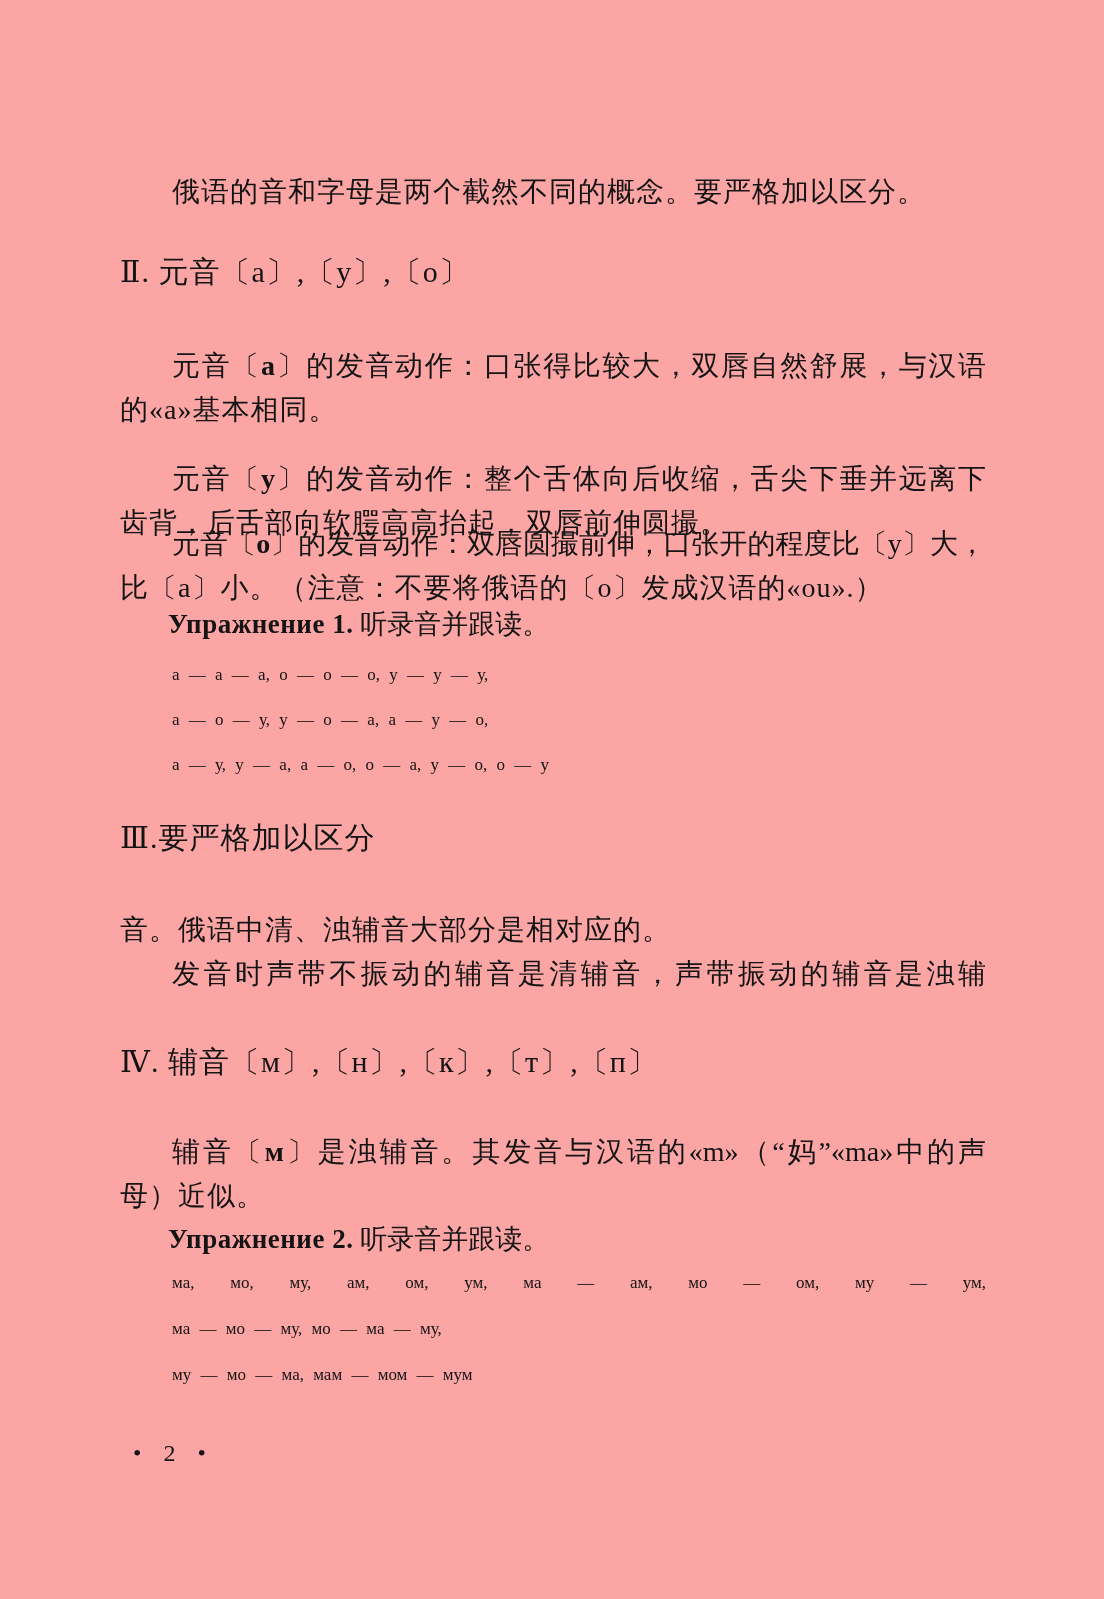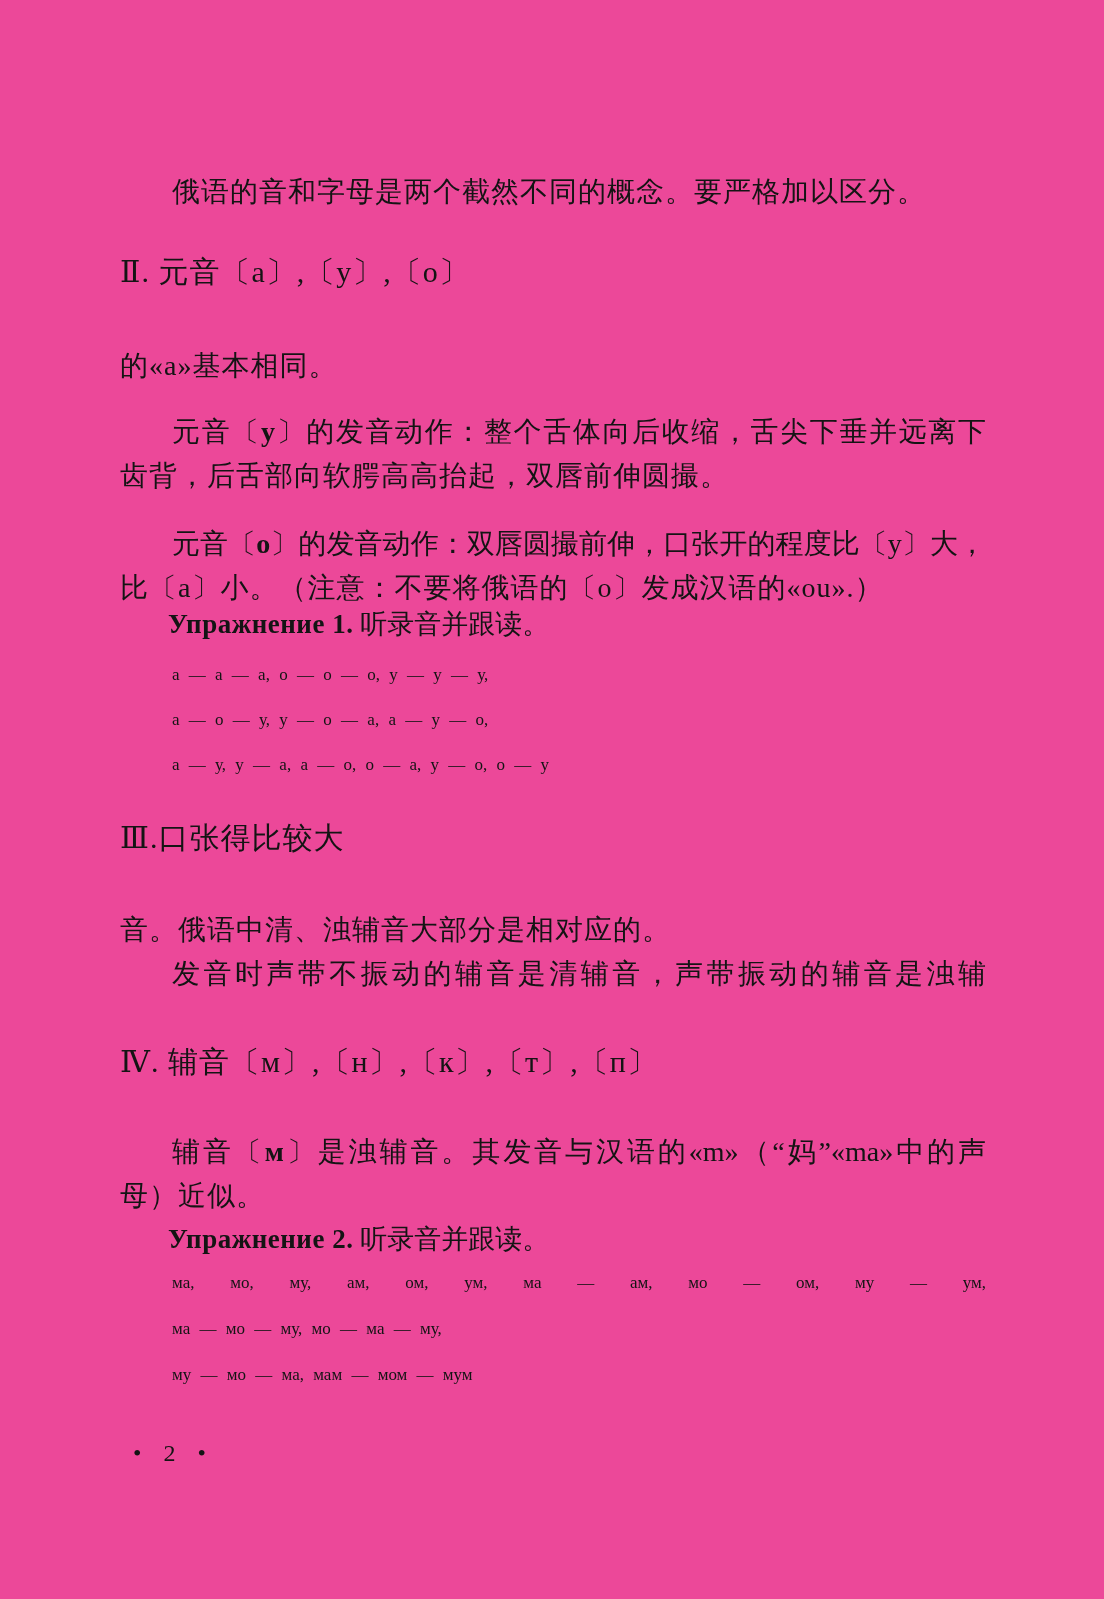--- a/index.html
+++ b/index.html
@@ -1,21 +1,21 @@
 <!DOCTYPE html>
 <html><head>
 <meta charset="utf-8">
 <style>
   html, body { margin: 0; padding: 0; background: #e8e8e8; }
   .page {
     position: relative;
     width: 1104px;
     height: 1599px;
     margin: 0 auto;
-    background: #ec4899;
+    background: #fca5a5;
     color: #141414;
     font-family: "Liberation Serif", "DejaVu Serif", serif;
     overflow: hidden;
   }
   .block {
     position: absolute;
     left: 120px;
     width: 866px;
   }
   .cn-line {
@@ -77,44 +77,45 @@
 
 <div class="page">
 
   <div class="block" style="top:170px">
     <div class="cn-line indent">俄语的音和字母是两个截然不同的概念。要严格加以区分。</div>
   </div>
 
   <div class="heading" style="top:252px">Ⅱ. 元音〔a〕,〔y〕,〔o〕</div>
 
   <div class="block" style="top:344px">
+    <div class="cn-line indent justify"><span>元音〔</span><b>a</b><span>〕的发音动作：口张得比较大，双唇自然舒展，与汉语</span></div>
     <div class="cn-line">的«a»基本相同。</div>
   </div>
 
-  <div class="block" style="top:410px">
+  <div class="block" style="top:457px">
     <div class="cn-line indent justify"><span>元音〔</span><b>у</b><span>〕的发音动作：整个舌体向后收缩，舌尖下垂并远离下</span></div>
     <div class="cn-line">齿背，后舌部向软腭高高抬起，双唇前伸圆撮。</div>
   </div>
 
   <div class="block" style="top:522px">
     <div class="cn-line indent justify"><span>元音〔</span><b>о</b><span>〕的发音动作：双唇圆撮前伸，口张开的程度比〔у〕大，</span></div>
     <div class="cn-line">比〔a〕小。（注意：不要将俄语的〔о〕发成汉语的«ou».）</div>
   </div>
 
   <div class="block" style="top:604px">
     <div class="ex-header"><b>Упражнение 1.</b><span> 听录音并跟读。</span></div>
   </div>
 
   <div class="block ex-lines" style="top:652px">
     <div class="ex-line">а — а — а, о — о — о, у — у — у,</div>
     <div class="ex-line">а — о — у, у — о — а, а — у — о,</div>
     <div class="ex-line">а — у, у — а, а — о, о — а, у — о, о — у</div>
   </div>
 
-  <div class="heading" style="top:818px">Ⅲ.口张得比较大</div>
+  <div class="heading" style="top:818px">Ⅲ.要严格加以区分</div>
 
   <div class="block" style="top:908px">
     <div class="cn-line">音。俄语中清、浊辅音大部分是相对应的。</div>
     <div class="cn-line indent justify">发音时声带不振动的辅音是清辅音，声带振动的辅音是浊辅</div>
   </div>
 
   <div class="heading" style="top:1042px">Ⅳ. 辅音〔м〕,〔н〕,〔к〕,〔т〕,〔п〕</div>
 
   <div class="block" style="top:1130px">
     <div class="cn-line indent justify"><span>辅音〔</span><b>м</b><span>〕是浊辅音。其发音与汉语的«m»（“妈”«ma»中的声</span></div>

